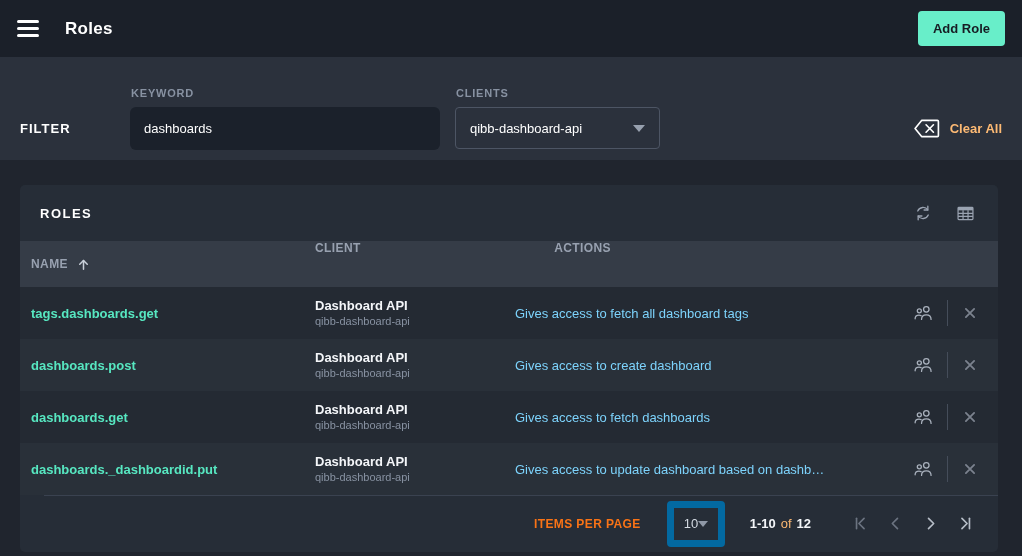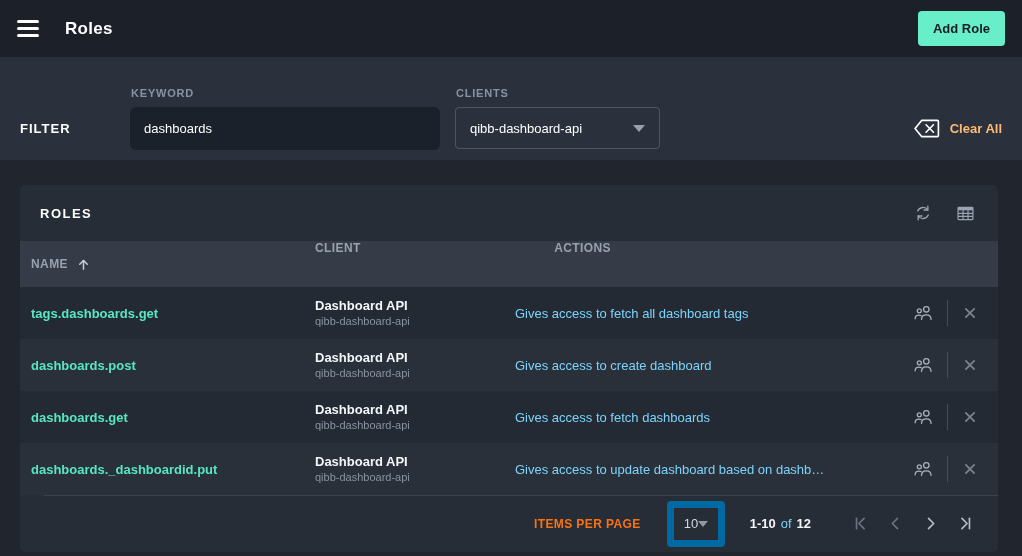--- a/index.html
+++ b/index.html
@@ -71,21 +71,21 @@
   .pager::before{content:"";position:absolute;left:24px;right:0;top:0;height:1px;background:#3a4250;}
   .pager-label{color:#f97316;font-size:12px;font-weight:bold;letter-spacing:.4px;padding-left:37px;}
   .page-size{margin-left:26px;width:58px;height:31px;border:7px solid #0369a1;border-radius:4px;
     display:flex;align-items:center;justify-content:space-between;padding:16px 10px;cursor:pointer;}
   .page-size-value{color:#d3d9e1;font-size:13px;}
   .caret-sm{width:0;height:0;border-left:5px solid transparent;border-right:5px solid transparent;
     border-top:6px solid #8f98a6;}
   .range-group{margin-left:25px;display:flex;align-items:baseline;gap:5px;color:#f4f6f9;
     font-size:13px;}
   .range-strong{font-weight:bold;}
-  .range-of{font-weight:normal;color:#7dd3fc;text-align:center;}
+  .range-of{font-weight:normal;color:#fdba74;text-align:center;}
   .nav-group{margin-left:40px;display:flex;align-items:center;gap:16px;}
   .nav-btn{background:none;border:none;padding:0;cursor:pointer;display:flex;align-items:center;}
   .nav-disabled{color:#6b7380;}
   .nav-enabled{color:#b6bdc7;}
 </style>
 </head>
 <body>
 
 <div class="viewport">
 

